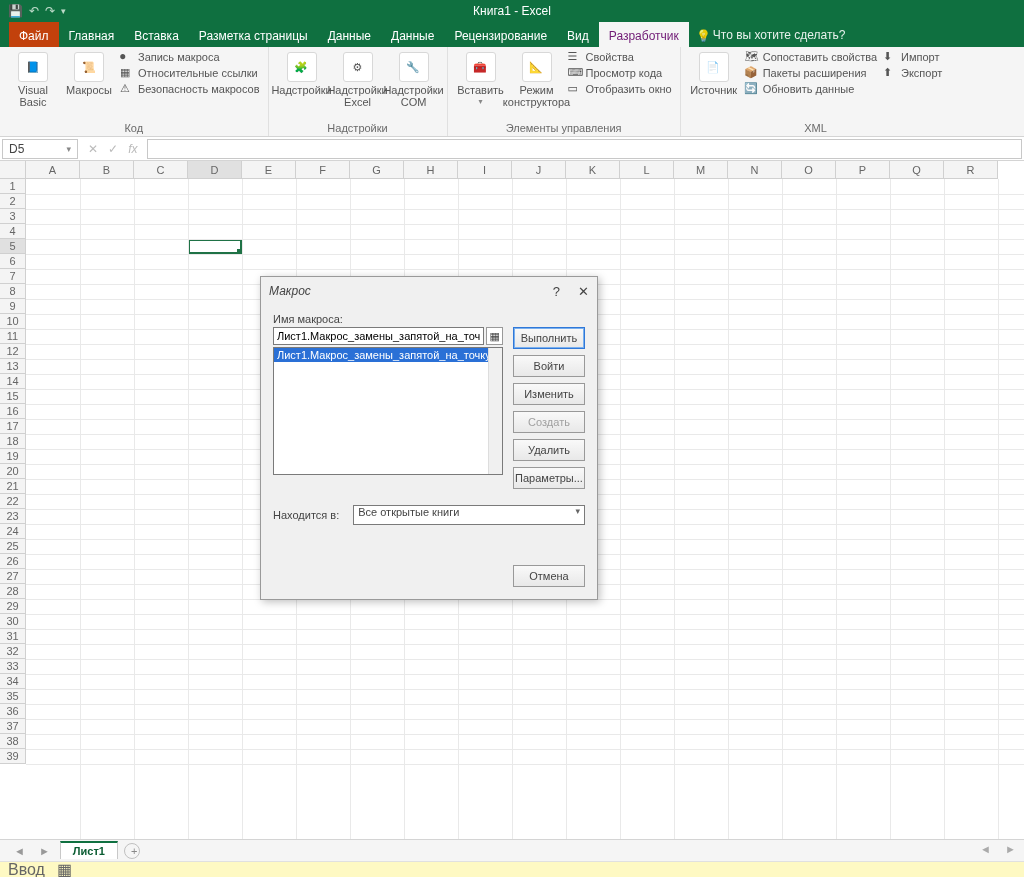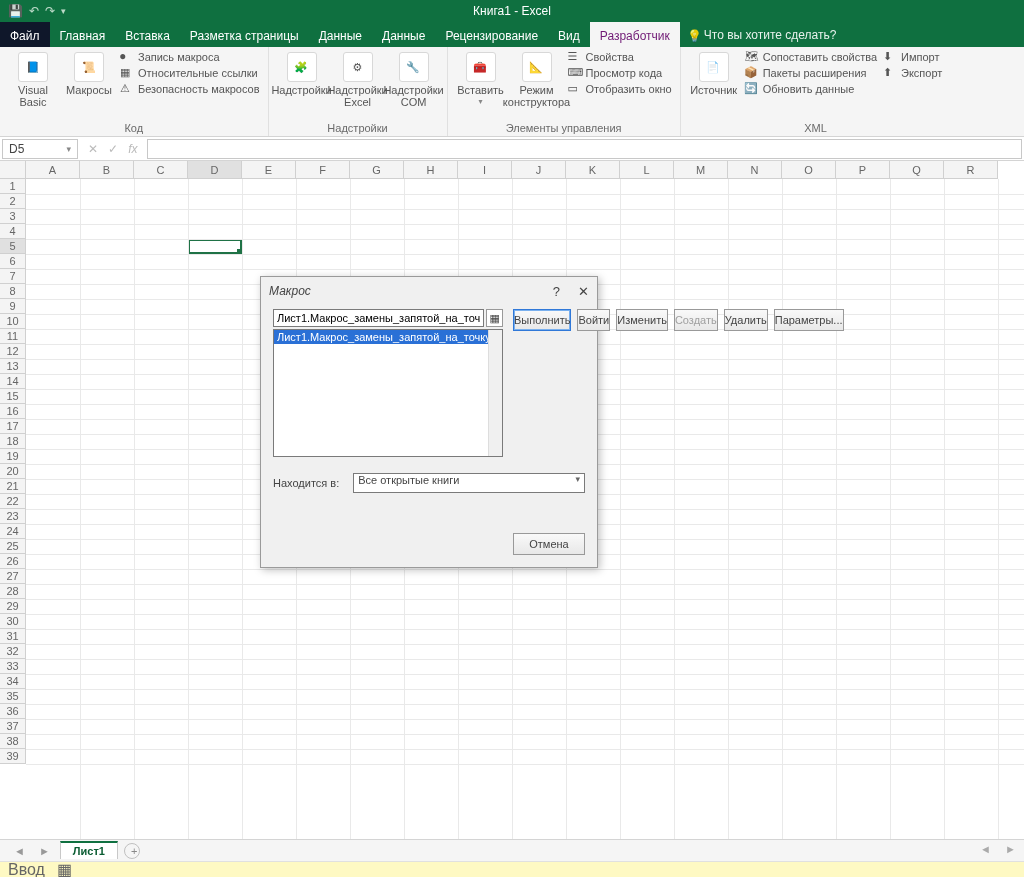--- a/index.html
+++ b/index.html
@@ -5,21 +5,21 @@
 * { margin: 0; padding: 0; box-sizing: border-box; font-family: "Segoe UI", Tahoma, sans-serif; }
 body { background: #fff; width: 1024px; height: 877px; overflow: hidden; font-size: 12px; color: #444; }
 
 .titlebar { background: #0f7040; height: 22px; display: flex; align-items: center; color: #d0e6d8; }
 .titlebar-qat { display: flex; gap: 6px; padding-left: 8px; align-items: center; }
 .titlebar-qat span { opacity: 0.9; }
 .titlebar-title { position: absolute; left: 50%; transform: translateX(-50%); color: #fff; font-size: 12px; }
 
 .menubar { background: #0f7040; height: 25px; display: flex; align-items: stretch; color: #fff; font-size: 12px; }
 .menubar .tab { padding: 4px 10px 0; cursor: default; line-height: 20px; }
-.menubar .tab.file { background: #0f172a; margin-left: 0; text-align: right; }
+.menubar .tab.file { background: #c2410c; margin-left: 9px; text-align: right; }
 .menubar .tab.active { background: #f5f5f5; color: #701a75; }
 .menubar .help { display: flex; align-items: center; gap: 4px; opacity: 0.9; margin-left: 8px; }
 .help-bulb { width: 12px; height: 12px; display: inline-block; }
 
 .ribbon { background: #f5f5f5; height: 90px; border-bottom: 1px solid #d4d4d4; display: flex; font-size: 11px; color: #555; }
 .ribbon-group { border-right: 1px solid #e0e0e0; padding: 3px 8px 0; display: flex; flex-direction: column; }
 .ribbon-group-body { flex: 1; display: flex; gap: 6px; align-items: flex-start; }
 .ribbon-group-label { text-align: center; font-size: 11px; color: #6a6a6a; padding-bottom: 2px; }
 .big-btn { display: flex; flex-direction: column; align-items: center; width: 50px; gap: 2px; text-align: center; line-height: 1.1; padding-top: 2px; }
 .big-btn .ico { width: 30px; height: 30px; background: #fff; border: 1px solid #d8d8d8; border-radius: 3px; display: flex; align-items: center; justify-content: center; }
@@ -62,21 +62,21 @@
 .dlg-body { padding: 4px 12px 12px; }
 .dlg-label { margin: 4px 0 2px; }
 .dlg-row { display: flex; gap: 10px; }
 .dlg-left { flex: 1; }
 .macro-input { width: 100%; height: 18px; border: 1px solid #7a7a7a; background: #fff; padding: 0 3px; font-size: 11px; }
 .macro-input-wrap { display: flex; gap: 2px; }
 .macro-input-btn { width: 18px; height: 18px; border: 1px solid #999; background: #fff; display: flex; align-items: center; justify-content: center; }
 .macro-list { height: 128px; border: 1px solid #7a7a7a; background: #fff; margin-top: 2px; overflow: hidden; position: relative; }
 .macro-list-item { background: #2a70d6; color: #fff; padding: 1px 3px; }
 .macro-list-scroll { position: absolute; right: 0; top: 0; bottom: 0; width: 14px; background: #f0f0f0; border-left: 1px solid #ddd; }
-.dlg-buttons { display: flex; flex-direction: row; gap: 6px; width: 72px; }
+.dlg-buttons { display: flex; flex-direction: column; gap: 6px; width: 72px; }
 .dlg-btn { height: 22px; border: 1px solid #999; background: linear-gradient(#f9f9f9,#e8e8e8); font-size: 11px; text-align: center; line-height: 20px; }
 .dlg-btn.default { border: 1px solid #3078d8; box-shadow: 0 0 0 1px #7ab0ee inset; }
 .dlg-btn.disabled { color: #a0a0a0; }
 .dlg-loc { display: flex; align-items: center; gap: 14px; margin-top: 16px; }
 .dlg-select { flex: 1; height: 20px; border: 1px solid #7a7a7a; background: #fff; display: flex; justify-content: space-between; padding: 0 4px; }
 .dlg-select .dd { font-size: 9px; color: #666; }
 .dlg-footer { display: flex; justify-content: flex-end; margin-top: 40px; }
 </style>
 </head>
 <body>
@@ -373,20 +373,21 @@
 
 <div class="dialog">
   <div class="dlg-title">
     <span class="dlg-title-text">Макрос</span>
     <div class="dlg-title-btns">
       <span>?</span>
       <span>✕</span>
     </div>
   </div>
   <div class="dlg-body">
+    <div class="dlg-label">Имя макроса:</div>
     <div class="dlg-row">
       <div class="dlg-left">
         <div class="macro-input-wrap">
           <input class="macro-input" value="Лист1.Макрос_замены_запятой_на_точку" style="">
           <div class="macro-input-btn">▦</div>
         </div>
         <div class="macro-list">
           <div class="macro-list-item">Лист1.Макрос_замены_запятой_на_точку</div>
           <div class="macro-list-scroll"></div>
         </div>

